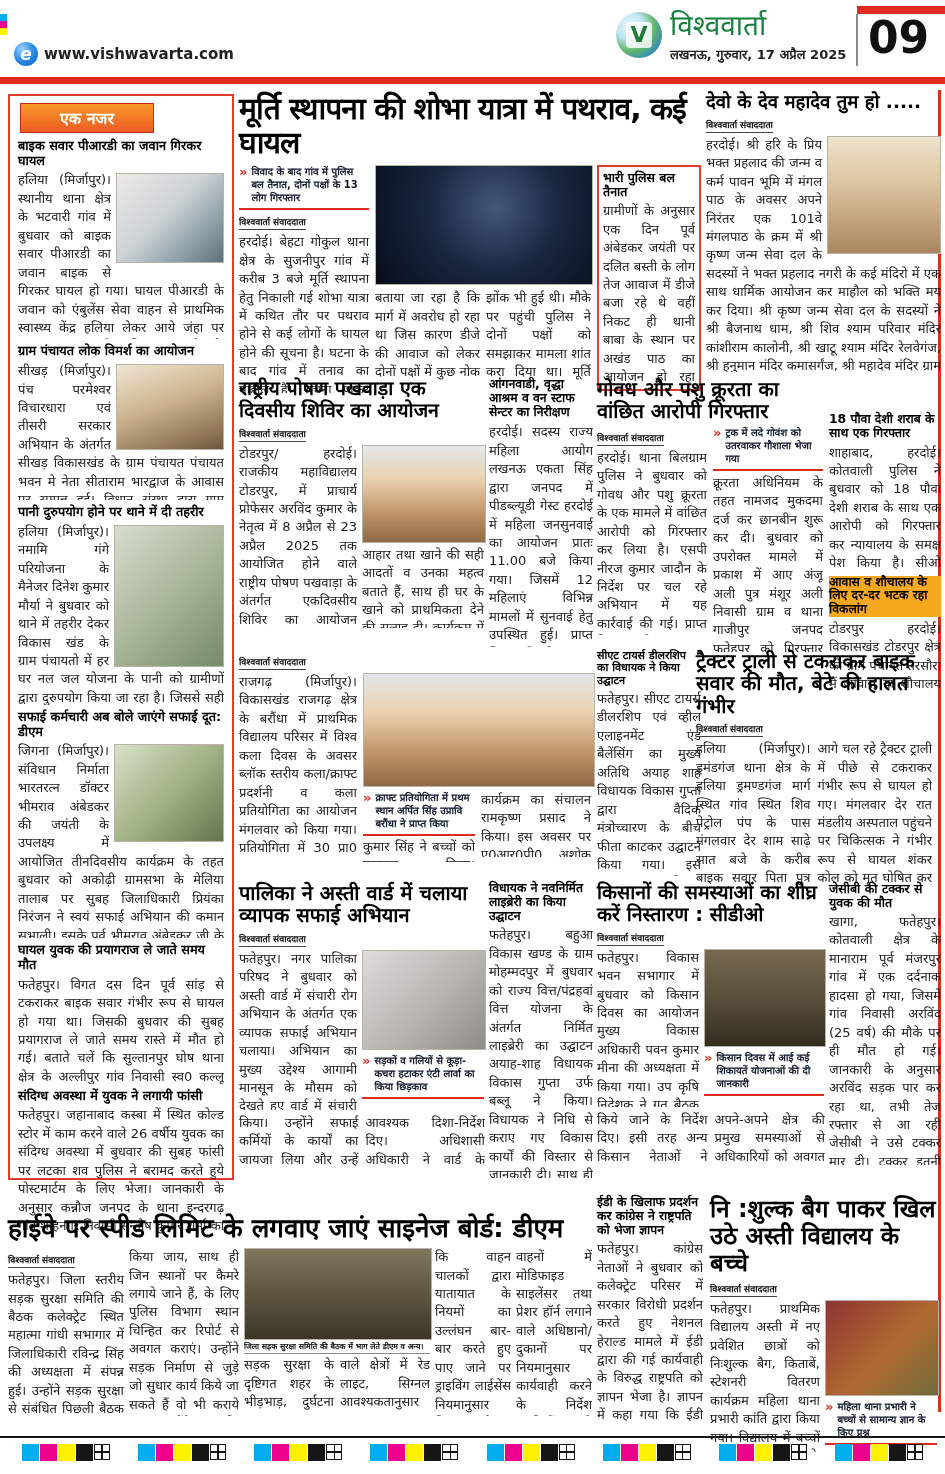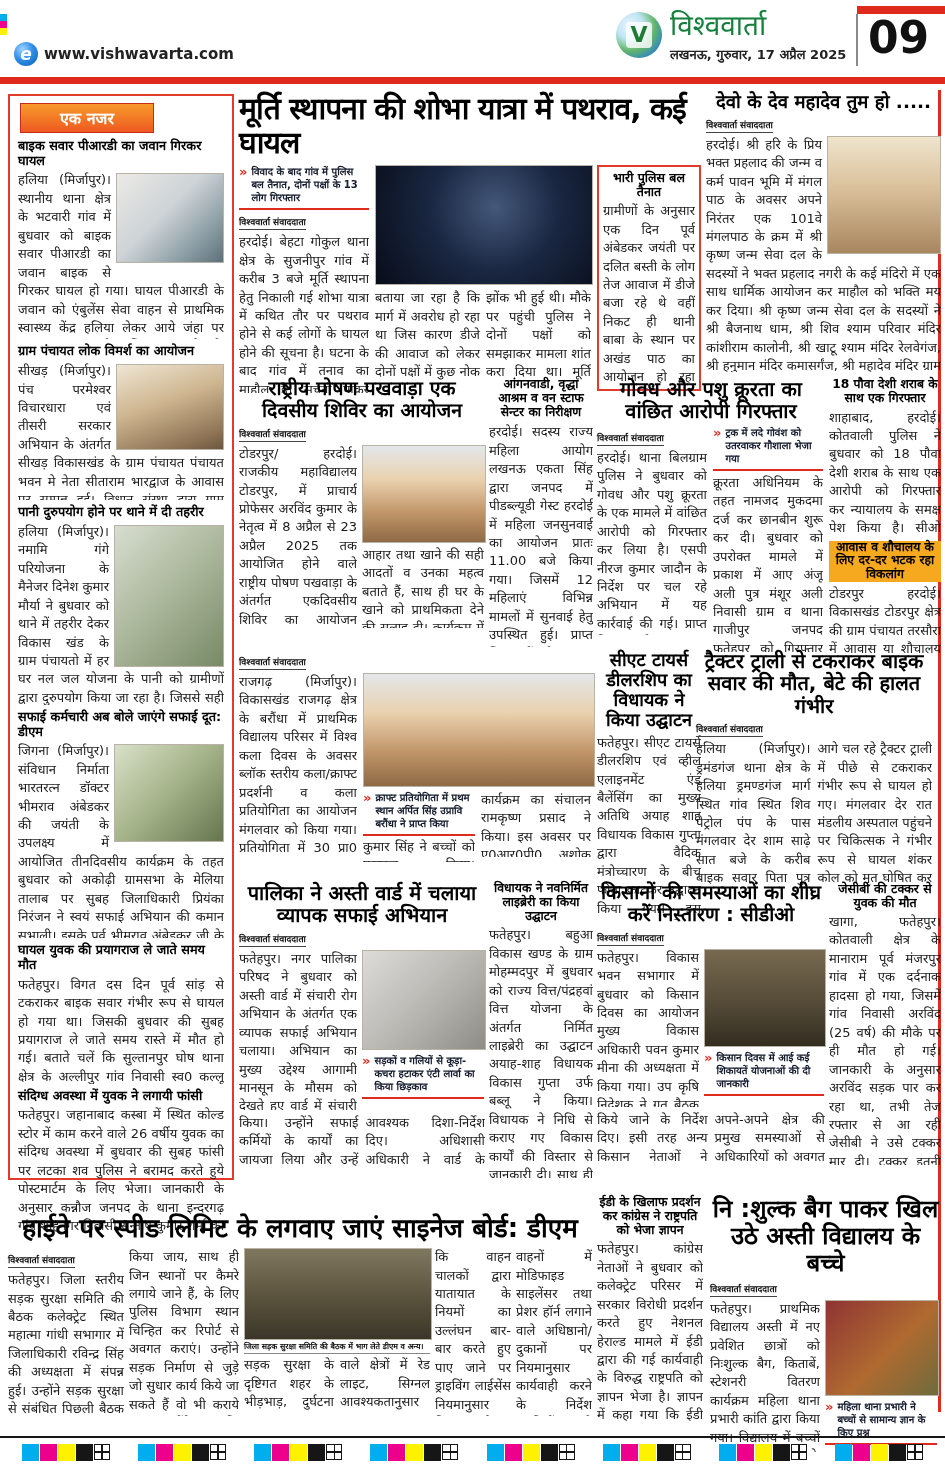--- a/index.html
+++ b/index.html
@@ -17,21 +17,21 @@
          display:flex;align-items:center;justify-content:center;}
   .globe span{color:#1f7a33;background:#ffffffcc;border-radius:4px;padding:0 4px;
               font-weight:bold;font-size:22px;line-height:26px;}
   .masthead{font-weight:normal;font-size:28px;color:#15803d;line-height:1;}
   .dateline{font-weight:bold;font-size:13px;color:#222;margin-top:5px;}
   .pageno{font-weight:bold;font-size:44px;color:#111;line-height:1;}
   .vdiv{width:2px;background:#8a8a8a;}
   .bracket{border-top:8px solid #e02a1e;border-right:9px solid #e02a1e;}
   .redband{background:#e02a1e;}
   
-  .art-h{font-weight:bold;color:#000;line-height:1.12;text-align:center;}
+  .art-h{font-weight:bold;color:#000;line-height:1.12;}
   .art-h.left{text-align:left;}
   .body{font-size:13px;line-height:1.42;text-align:justify;color:#1b1b1b;overflow:hidden;}
   .byline{font-size:9px;font-weight:bold;color:#111;border-bottom:1px solid #444;
           display:inline-block;padding-bottom:1px;margin:2px 0 3px 0;}
   .callout{font-size:10px;font-weight:bold;color:#151c2e;line-height:1.3;
            border-bottom:2px solid #e02a1e;padding:0 0 4px 0;display:flex;gap:4px;}
   .callout .chev{color:#e02a1e;font-weight:bold;font-size:13px;line-height:1;}
   .ph{overflow:hidden;border:1px solid #b9b2a6;}
   .cap{font-size:7.8px;font-weight:bold;color:#111;border-bottom:1px solid #888;padding:1px 0 2px;}
   
@@ -213,21 +213,21 @@
         <div class="callout">
           <span class="chev">»</span>
           <span>ट्रक में लदे गोवंश को उतरवाकर गौशाला भेजा गया</span>
         </div>
         <div class="body" style="height:178px;margin-top:3px;">क्रूरता अधिनियम के तहत नामजद मुकदमा दर्ज कर छानबीन शुरू कर दी। बुधवार को उपरोक्त मामले में प्रकाश में आए अंजू अली पुत्र मंशूर अली निवासी ग्राम व थाना गाजीपुर जनपद फतेहपुर को गिरफ्तार किया गया। प्रभारी निरीक्षक राकेश कुमार ने बताया कि आरोपी को न्यायालय के समक्ष पेश किया गया, मामले में वैधानिक कार्रवाई प्रचलित है। गिरफ्तार करने वाली टीम में प्रभारी निरीक्षक राकेश कुमार, अतिरिक्त निरीक्षक हाकिम सिंह, हेड कांस्टेबल रजनेश व कांस्टेबल शिवकुमार और विवेक कुमार शामिल रहे।</div>
       </div>
     </div>
   </div>
 
   <div class="abs" style="left:829px;top:378px;width:112px;height:266px;">
-    <div class="art-h" style="font-size:12.3px;">18 पौवा देशी शराब के साथ एक गिरफ्तार</div>
+    <div class="art-h" style="font-size:12.3px;margin-top:35px;">18 पौवा देशी शराब के साथ एक गिरफ्तार</div>
     <div class="body" style="height:128px;margin-top:3px;">शाहाबाद, हरदोई। कोतवाली पुलिस ने बुधवार को 18 पौवा देशी शराब के साथ एक आरोपी को गिरफ्तार कर न्यायालय के समक्ष पेश किया है। सीओ शाहाबाद अनुज मिश्रा ने बताया कि जनपद में चलाए जा रहे अभियान के तहत बुधवार शाहाबाद कस्बे के मोहल्ला बाजार शाभा निवासी अंशुल पुत्र रामकुमार को 18 पौवा देशी शराब के साथ गिरफ्तार किया गया है। सीओ श्री मिश्र ने बताया कि आरोपी के खिलाफ शराब अधिनियम की धाराओं में मुकदमा दर्ज कर कार्यवाही की गई है।</div>
     <div class="art-h hl-orange" style="font-size:12.3px;margin-top:4px;">आवास व शौचालय के लिए दर-दर भटक रहा विकलांग</div>
     <div class="body" style="height:74px;margin-top:3px;">टोडरपुर हरदोई। विकासखंड टोडरपुर क्षेत्र की ग्राम पंचायत तरसौरा में आवास या शौचालय को लेकर पीड़ित ने कई गंभीर आरोप लगाते हुये विकलांग भगवानदीन पुत्र रामफल ने आरोप लगाया है, कि हमारे पास न तो पक्की छत है और न ही शौचालय बना हुआ है।</div>
   </div>
 
   <div class="abs" style="left:239px;top:650px;width:354px;height:226px;">
     <div class="byline">विश्ववार्ता संवाददाता</div>
     <div style="display:flex;gap:6px;">
       <div class="body" style="width:118px;height:184px;">राजगढ़ (मिर्जापुर)। विकासखंड राजगढ़ क्षेत्र के बरौंधा में प्राथमिक विद्यालय परिसर में विश्व कला दिवस के अवसर ब्लॉक स्तरीय कला/क्राफ्ट प्रदर्शनी व कला प्रतियोगिता का आयोजन मंगलवार को किया गया। प्रतियोगिता में 30 प्रा0 विद्यालयों के बच्चों ने प्रतिभाग किया। जिसमें छात्र और छात्राओं ने बढ़ चढ़कर हिस्सा लिया। और अपनी कला का हुनर भी पेश किया। कला प्रतियोगिता में प्रथम स्थान साक्षी विक्रम उ0प्रा0वि0 बाकियाबाद, द्वितीय स्थान कस्तूरबा विद्यालय राजगढ़, तृतीय स्थान अंतिका सिंह कंपोजिट विद्यालय लहंगा ने प्राप्त किया। क्राफ्ट प्रतियोगिता में प्रथम स्थान अर्पित सिंह उ0प्रा0वि0 बरौंधा ने प्राप्त किया। इसके अतिरिक्त नव्या कंपोजिट लहसड़, लक्ष्मी बरौंधा की कलाकृति उत्कृष्ट रही। मुख्य अतिथि चीईओ संजय यादव, डायट मेंटर संजय</div>
       <div style="width:230px;">
@@ -240,21 +240,21 @@
             </div>
             <div class="body" style="height:24px;margin-top:2px;">कुमार सिंह ने बच्चों को पुरस्कृत किया। आयोजन समिति में निरंजेय कुमार प्र0अ0, अनुदेशक धनंजय सिंह, रविकांत गौतम, स0अ0 सत्य जैशाल, स्वाति मौर्य, रश्मि सिंह, ममता सिंह रहें।</div>
           </div>
           <div class="body" style="width:110px;height:66px;">कार्यक्रम का संचालन रामकृष्ण प्रसाद ने किया। इस अवसर पर ए0आर0पी0 अशोक सिंह, ओम बहुल सिंह, आलोक जौहरी, सुशील सिंह, जबकिशन मौर्य, संतोष सिंह, बटेश्वर प्रसाद सिंह, शशिकला, बृजेश सिंह, रीतिदेव सिंह, अशोक कुमार आदि शिक्षक उपस्थित होकर बच्चों का उत्साहवर्धन किये।</div>
         </div>
       </div>
     </div>
   </div>
 
   <div class="abs" style="left:597px;top:650px;width:104px;height:226px;">
-    <div class="art-h" style="font-size:18px;">सीएट टायर्स डीलरशिप का विधायक ने किया उद्घाटन</div>
+    <div class="art-h" style="font-size:11px;">सीएट टायर्स डीलरशिप का विधायक ने किया उद्घाटन</div>
     <div class="body" style="height:186px;margin-top:3px;">फतेहपुर। सीएट टायर्स डीलरशिप एवं व्हील एलाइनमेंट एंड बैलेंसिंग का मुख्य अतिथि अयाह शाह विधायक विकास गुप्ता द्वारा वैदिक मंत्रोच्चारण के बीच फीता काटकर उद्घाटन किया गया। इस अवसर पर प्रतिष्ठान की सराहना करते हुए, कहा कि ग्राहकों को उच्चतम सेवा देना ही दुकानदार का परम कर्तव्य है। बुधवार को शहर के ज्वालागंज चैराहा के निकट सीएट डीलरशिप एवं व्हीकल अलाइनमेंट एंड बैलेंसिंग का अयाह शाह विधायक विकास गुप्ता द्वारा फीता काटकर उद्घाटन किया गया। संचालक राजीव गुप्ता ने बताया कि प्रतिष्ठान में सीएट कंपनी के सभी वाणिज्यिक, पैसेंजर एवं कार के टायर्स उपलब्ध होंगे। साथ ही ट्रैक्टर कृषि यंत्र बाइक स्कूटी आदि के ट्यूबलेस टायर्स एवं नान ट्यूबलेस टायर्स भी उपलब्ध हैं।</div>
   </div>
 
   <div class="abs" style="left:696px;top:650px;width:236px;height:226px;">
     <div class="art-h" style="font-size:20px;">ट्रैक्टर ट्राली से टकराकर बाइक सवार की मौत, बेटे की हालत गंभीर</div>
     <div class="byline">विश्ववार्ता संवाददाता</div>
     <div class="body" style="height:160px;column-count:2;column-gap:7px;">हलिया (मिर्जापुर)। ड्रमंडगंज थाना क्षेत्र के हलिया ड्रमण्डगंज मार्ग स्थित गांव स्थित शिव पेट्रोल पंप के पास मंगलवार देर शाम साढ़े सात बजे के करीब बाइक सवार पिता पुत्र आगे चल रहे ट्रैक्टर ट्राली में पीछे से टकराकर गंभीर रूप से घायल हो गए। मंगलवार देर रात मंडलीय अस्पताल पहुंचने पर चिकित्सक ने गंभीर रूप से घायल शंकर कोल को मृत घोषित कर दिया। ड्रमंडगंज क्षेत्र के महोगढ़ी गांव निवासी 55 वर्षीय शंकर कोल बाइक से अपने 35 वर्षीय पुत्र आशीष कोल के साथ रोड चैराहा की ओर किसी काम से जा रहे थे। जैसे ही हलिया ड्रमण्डगंज मार्ग स्थित शिव पेट्रोल पंप के पास पहुंचे तो आगे चल रहे ट्रैक्टर ट्राली में अनियंत्रित होकर टकरा गए। घटना में बाइक सवार पिता पुत्र दोनों गंभीर रूप से घायल हो गए। गंभीर रूप से घायल पिता पुत्र का प्राथमिक उपचार के बाद दोनों के सिर में आई गंभीर चोट को देखते हुए चिकित्सक रेना पटेल ने मंडलीय चिकित्सालय रेफर कर दिया। मंडलीय चिकित्सालय पहुंचने पर चिकित्सकों ने शंकर कोल को देखते ही मृत घोषित कर दिया। वहीं आशीष की हालत गंभीर देखते हुए बेहतर इलाज के लिए, ट्रामा सेंटर वाराणसी के लिए रेफर कर दिया। मृतक को तीन पुत्र हैं। पिता की मौत की खबर पाकर बुधवार सुबह ग्राम प्रधान महुगढ़ी सुरेश केसरी ने परिजनों को सांत्वना बंधाते हुए शासन से हर संभव मदद दिलाने का भरोसा दिया। इस संबंध में प्रभारी निरीक्षक अरविंद कुमार सरोज ने बताया कि ट्रैक्टर ट्राली से टकराकर गंभीर रूप से घायल बाइक सवार शंकर कोल की मौत हो गई है। शव को पोस्टमार्टम के लिए भेज दिया गया है।</div>
   </div>
 
   <div class="abs" style="left:239px;top:882px;width:246px;height:290px;">

